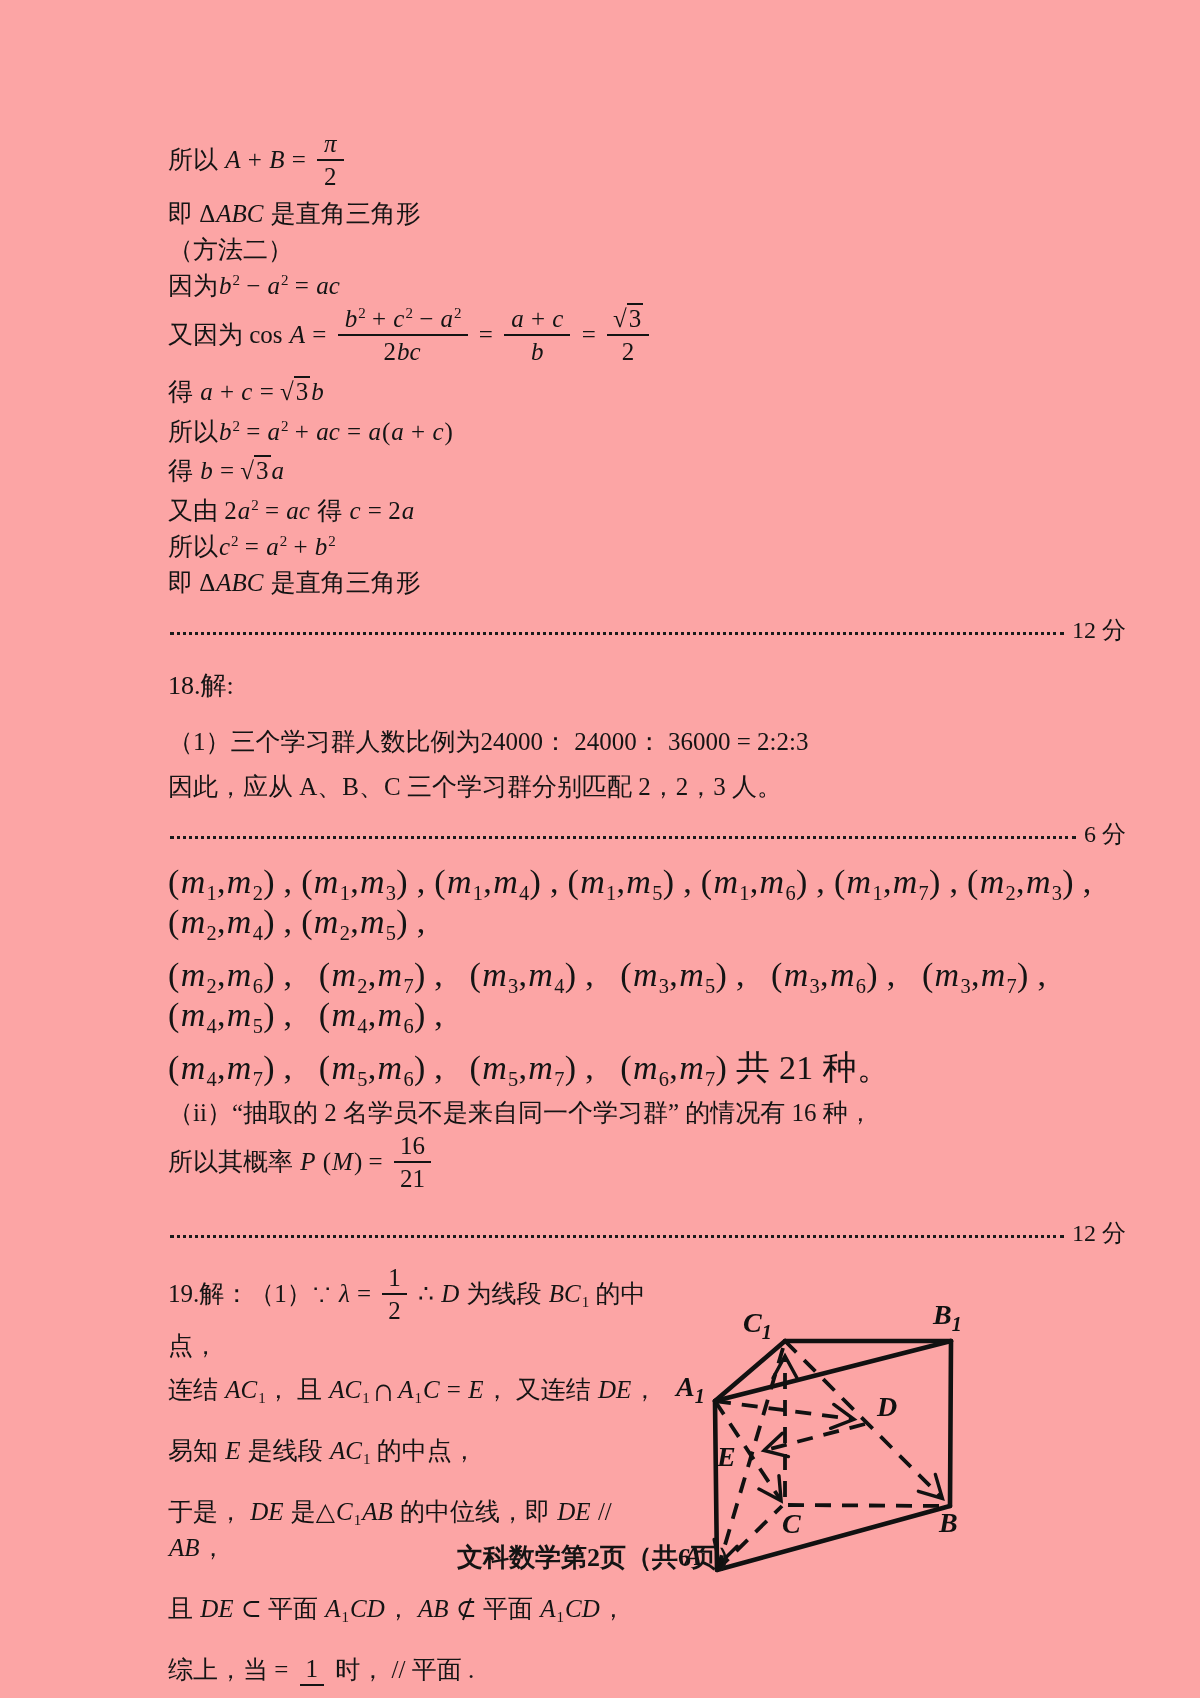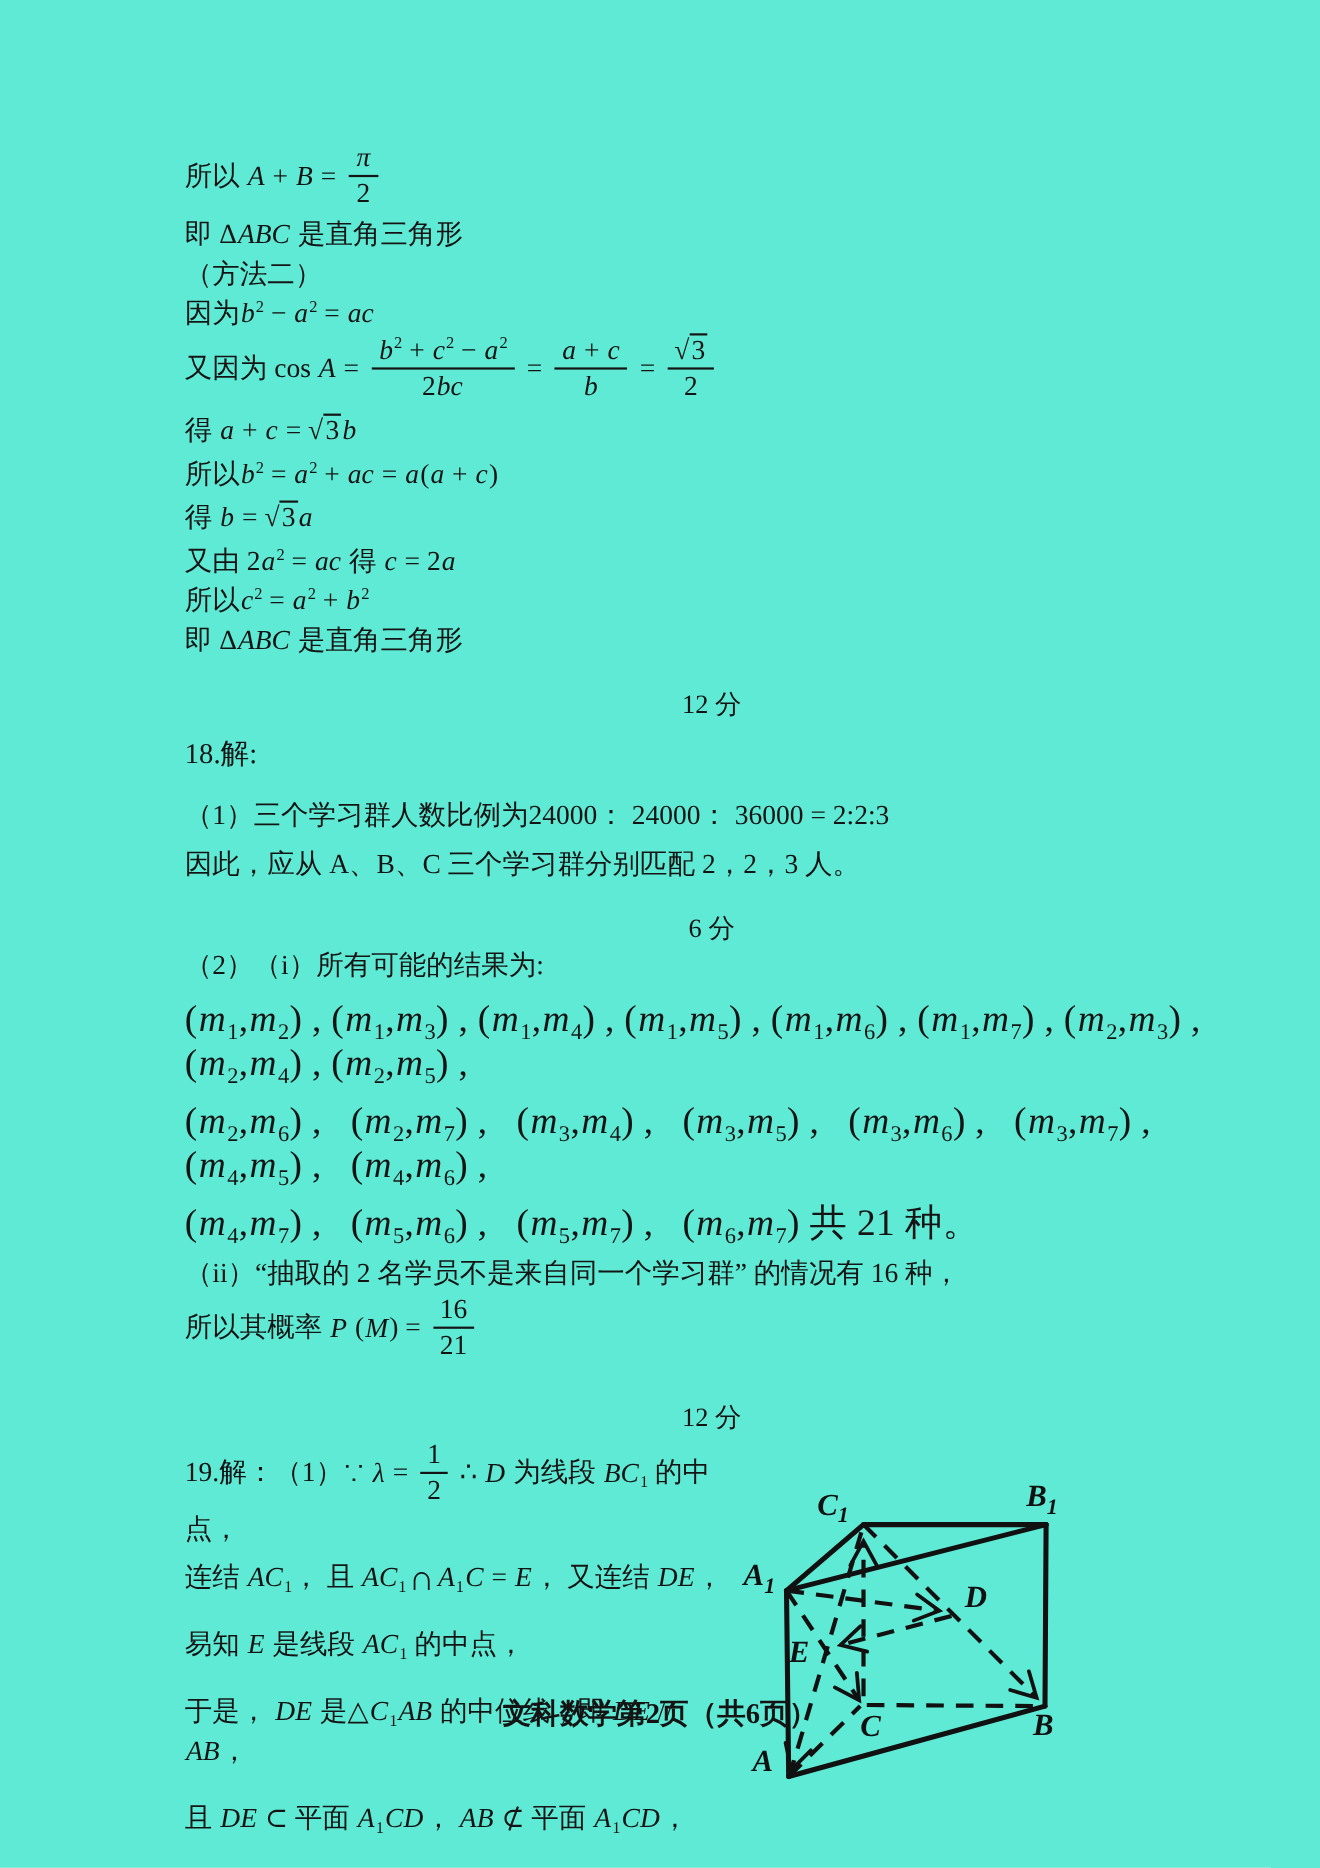--- a/index.html
+++ b/index.html
@@ -1,29 +1,29 @@
 <!DOCTYPE html>
 <html><head>
 <meta charset="utf-8">
 <style>
   html,body{margin:0;padding:0;background:#e8e8e8;}
-  .page{position:relative;width:1200px;height:1698px;margin:0 auto;background:#5eead4;color:#141414;
+  .page{position:relative;width:1200px;height:1698px;margin:0 auto;background:#fca5a5;color:#141414;
         font-family:"Liberation Serif","DejaVu Serif",serif;box-sizing:border-box;
         padding:130px 74px 0 168px;overflow:hidden;}
   i{font-style:italic;padding:0 1px;}
   sup{font-size:0.6em;line-height:0;}
   sub{font-size:0.6em;line-height:0;vertical-align:-0.35em;}
   .m{font-size:25px;line-height:33px;margin-bottom:3px;}
   .frac{display:inline-block;vertical-align:middle;text-align:center;line-height:1.08;margin:2px 5px;transform:translateY(-2px);}
   .frac .num{display:block;border-bottom:2.2px solid #141414;padding:0 6px 2px;}
   .frac .den{display:block;padding:2px 6px 0;}
   .sqrt{white-space:nowrap;}
   .sqrt .rad{border-top:2.2px solid #141414;padding:0 2px;}
   .cap{font-size:1.3em;vertical-align:-3px;padding:0 2px;font-style:normal;}
-  .dotrow{display:flex;align-items:center;height:30px;font-size:24px;margin:16px 0 8px;flex-direction:column;}
+  .dotrow{display:flex;align-items:center;height:30px;font-size:24px;margin:16px 0 8px;}
   .leader{flex:1;height:0;border-bottom:3.4px dotted #1a1a1a;margin:6px 8px 0 2px;}
   .score{white-space:nowrap;}
   .h18{font-size:26px;margin-top:24px;line-height:34px;}
   .sp20{margin-top:22px;}
   .sp12{margin-top:12px;}
   .pair-row{font-size:34px;line-height:40px;margin-top:13px;letter-spacing:0.3px;}
   .tall{line-height:40px;}
   .sec19{position:relative;margin-top:16px;}
   .sec19 .line{font-size:25px;line-height:36px;margin-bottom:25px;width:490px;}
   .sec19 .line.first{margin-bottom:8px;}
@@ -57,21 +57,20 @@
   </section>
 
   <section>
     <div class="m h18">18.解:</div>
     <div class="m sp20">（1）三个学习群人数比例为24000：&nbsp;24000：&nbsp;36000 = 2:2:3</div>
     <div class="m sp12">因此，应从 A、B、C 三个学习群分别匹配 2，2，3 人。</div>
     <div class="dotrow">
       <span class="leader"></span>
       <span class="score">6 分</span>
     </div>
-    <div class="m sp12">（2）（i）所有可能的结果为:</div>
     <div class="pair-row">(<i>m</i><sub>1</sub>,<i>m</i><sub>2</sub>) , (<i>m</i><sub>1</sub>,<i>m</i><sub>3</sub>) , (<i>m</i><sub>1</sub>,<i>m</i><sub>4</sub>) , (<i>m</i><sub>1</sub>,<i>m</i><sub>5</sub>) , (<i>m</i><sub>1</sub>,<i>m</i><sub>6</sub>) , (<i>m</i><sub>1</sub>,<i>m</i><sub>7</sub>) , (<i>m</i><sub>2</sub>,<i>m</i><sub>3</sub>) , (<i>m</i><sub>2</sub>,<i>m</i><sub>4</sub>) , (<i>m</i><sub>2</sub>,<i>m</i><sub>5</sub>) ,</div>
     <div class="pair-row">(<i>m</i><sub>2</sub>,<i>m</i><sub>6</sub>) ,&nbsp;&nbsp; (<i>m</i><sub>2</sub>,<i>m</i><sub>7</sub>) ,&nbsp;&nbsp; (<i>m</i><sub>3</sub>,<i>m</i><sub>4</sub>) ,&nbsp;&nbsp; (<i>m</i><sub>3</sub>,<i>m</i><sub>5</sub>) ,&nbsp;&nbsp; (<i>m</i><sub>3</sub>,<i>m</i><sub>6</sub>) ,&nbsp;&nbsp; (<i>m</i><sub>3</sub>,<i>m</i><sub>7</sub>) ,&nbsp;&nbsp; (<i>m</i><sub>4</sub>,<i>m</i><sub>5</sub>) ,&nbsp;&nbsp; (<i>m</i><sub>4</sub>,<i>m</i><sub>6</sub>) ,</div>
     <div class="pair-row">(<i>m</i><sub>4</sub>,<i>m</i><sub>7</sub>) ,&nbsp;&nbsp; (<i>m</i><sub>5</sub>,<i>m</i><sub>6</sub>) ,&nbsp;&nbsp; (<i>m</i><sub>5</sub>,<i>m</i><sub>7</sub>) ,&nbsp;&nbsp; (<i>m</i><sub>6</sub>,<i>m</i><sub>7</sub>) 共 21 种。</div>
     <div class="m" style="margin-top:8px">（ii）“抽取的 2 名学员不是来自同一个学习群” 的情况有 16 种，</div>
     <div class="m">所以其概率 <i>P</i> (<i>M</i>) = <span class="frac"><span class="num">16</span><span class="den">21</span></span></div>
     <div class="dotrow" style="margin-top:22px">
       <span class="leader"></span>
       <span class="score">12 分</span>
     </div>
   </section>

